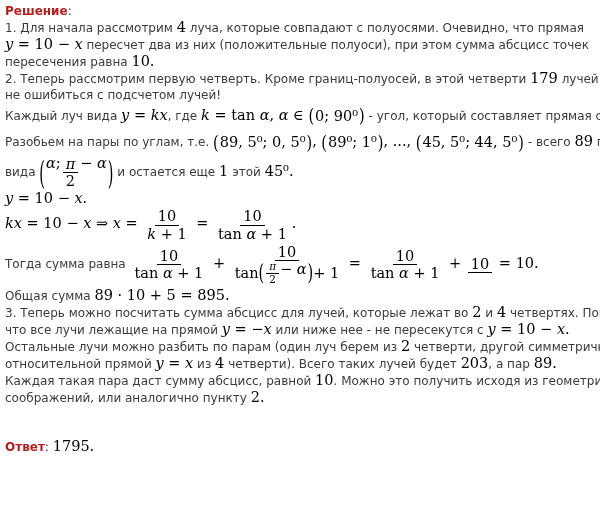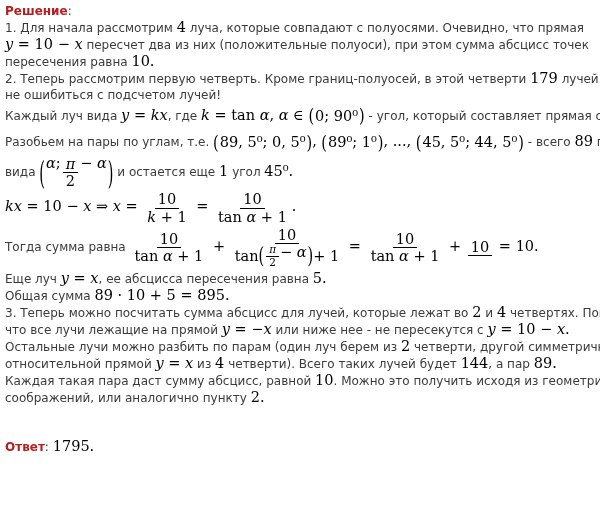--- a/index.html
+++ b/index.html
@@ -71,21 +71,22 @@
             <span class="num">
               <span class="math"><i>π</i></span>
             </span>
             <span class="den">
               <span class="math"><span>2</span></span>
             </span>
           </span>
           <span class="math"><span> − </span><i>α</i></span>
         </span>
         <span class="pg" style="transform: scaleY(2.2);">)</span>
-      </span><span class="txt"> и остается еще </span><span class="math"><span>1</span></span><span class="txt"> угол </span><span class="math"><span>45⁰.</span></span></div>
+      </span><span class="txt"> и остается еще </span><span class="math"><span>1</span></span><span class="txt"> этой </span><span class="math"><span>45⁰.</span></span></div>
+    <div class="line"><span class="math"><i>y</i><span> = 10 − </span><i>x</i><span>.</span></span></div>
     <div class="line"><span class="math"><i>kx</i><span> = 10 − </span><i>x</i><span> ⇒ </span><i>x</i><span> = </span></span><span class="math frac">
         <span class="num">
           <span class="math"><span>10</span></span>
         </span>
         <span class="den">
           <span class="math"><i>k</i><span> + 1</span></span>
         </span>
       </span><span class="math"><span> = </span></span><span class="math frac">
         <span class="num">
           <span class="math"><span>10</span></span>
@@ -129,24 +130,23 @@
           <span class="math"><span>10</span></span>
         </span>
         <span class="den">
           <span class="math"><span>tan </span><i>α</i><span> + 1</span></span>
         </span>
       </span><span class="math"><span> + </span></span><span class="math frac">
         <span class="num">
           <span class="math"><span>10</span></span>
         </span>
       </span><span class="math"><span> = 10.</span></span></div>
-    <div class="line"><span class="txt">Еще луч </span><span class="math"><i>y</i><span> = </span><i>x</i></span><span class="txt">, ее абсцисса пересечения равна </span><span class="math"><span>5.</span></span></div>
     <div class="line"><span class="txt">Общая сумма </span><span class="math"><span>89 · 10 + 5 = 895.</span></span></div>
     <div class="line"><span class="txt">3. Теперь можно посчитать сумма абсцисс для лучей, которые лежат во </span><span class="math"><span>2</span></span><span class="txt"> и </span><span class="math"><span>4</span></span><span class="txt"> четвертях. Понятно,</span></div>
     <div class="line"><span class="txt">что все лучи лежащие на прямой </span><span class="math"><i>y</i><span> = −</span><i>x</i></span><span class="txt"> или ниже нее - не пересекутся с </span><span class="math"><i>y</i><span> = 10 − </span><i>x</i><span>.</span></span></div>
     <div class="line"><span class="txt">Остальные лучи можно разбить по парам (один луч берем из </span><span class="math"><span>2</span></span><span class="txt"> четверти, другой симметричный</span></div>
-    <div class="line"><span class="txt">относительной прямой </span><span class="math"><i>y</i><span> = </span><i>x</i></span><span class="txt"> из </span><span class="math"><span>4</span></span><span class="txt"> четверти). Всего таких лучей будет </span><span class="math"><span>144</span></span><span class="txt">, а пар </span><span class="math"><span>89.</span></span></div>
+    <div class="line"><span class="txt">относительной прямой </span><span class="math"><i>y</i><span> = </span><i>x</i></span><span class="txt"> из </span><span class="math"><span>4</span></span><span class="txt"> четверти). Всего таких лучей будет </span><span class="math"><span>203</span></span><span class="txt">, а пар </span><span class="math"><span>89.</span></span></div>
     <div class="line"><span class="txt">Каждая такая пара даст сумму абсцисс, равной </span><span class="math"><span>10</span></span><span class="txt">. Можно это получить исходя из геометрических</span></div>
     <div class="line"><span class="txt">соображений, или аналогично пункту </span><span class="math"><span>2.</span></span></div>
     <div class="line blank"></div>
     <div class="line blank"></div>
     <div class="line"><span class="txt b">Ответ</span><span class="txt">: </span><span class="math"><span>1795.</span></span></div>
   </div>
 
 </body></html>

